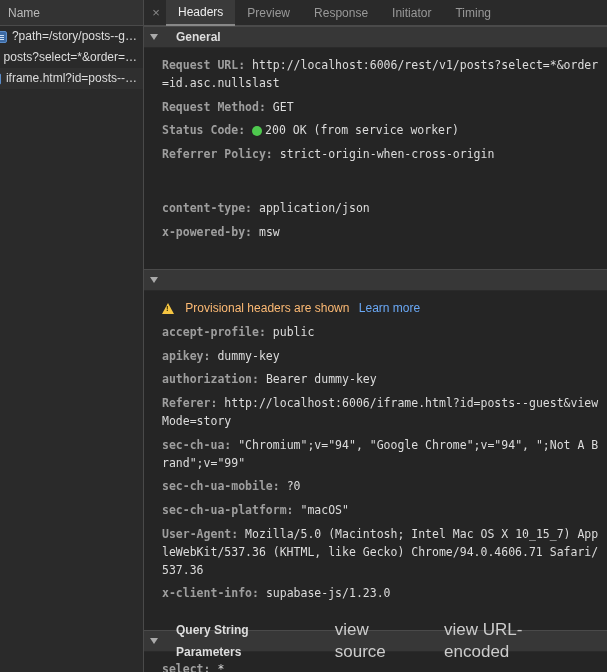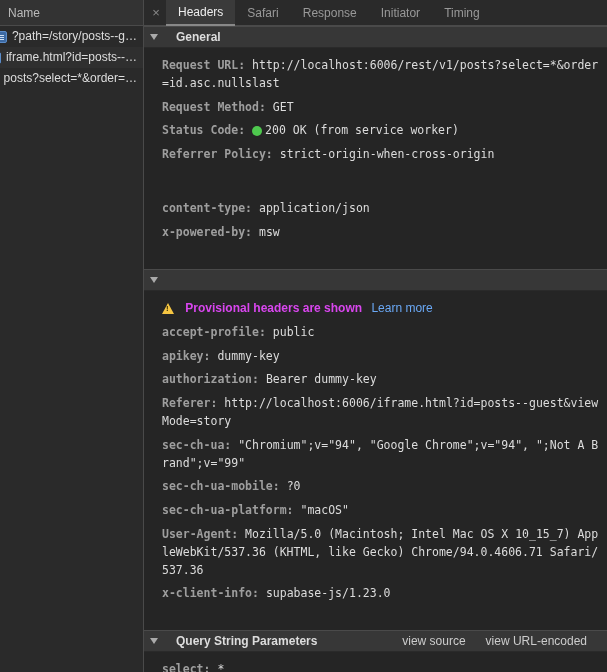--- a/index.html
+++ b/index.html
@@ -167,59 +167,59 @@
   top: 1px;
   font-size: 8px;
   color: #3a2f05;
   font-weight: bold;
 }
 .prov-row {
   padding: 4px 8px 6px 18px;
   font-family: -apple-system, Arial, sans-serif;
   font-size: 12px;
 }
-.prov-row b { color: #d946ef; font-weight: 700; }
+.prov-row b { color: #fdba74; font-weight: 400; }
 .link { color: #6aa8f5; cursor: pointer; margin-left: 6px;}
 .qsp-actions {
   margin-left: auto;
   display: flex;
   gap: 20px;
   font-weight: 400;
   color: #ccc;
-  font-size: 12px;
+  font-size: 17px;
   padding-right: 14px;
 }
 .qsp-actions span { cursor: pointer; }
 </style>
 </head>
 <body>
 
 <div class="sidebar">
   <div class="sidebar-header">Name</div>
   <div class="req-list">
     <div class="req-item">
       <span class="ficon filled"></span>
       <span>?path=/story/posts--g…</span>
     </div>
+    <div class="req-item">
+      <span class="ficon"></span>
+      <span>posts?select=*&amp;order=…</span>
+    </div>
     <div class="req-item alt">
       <span class="ficon filled"></span>
       <span>iframe.html?id=posts--…</span>
-    </div>
-    <div class="req-item">
-      <span class="ficon"></span>
-      <span>posts?select=*&amp;order=…</span>
     </div>
   </div>
 </div>
 
 <div class="main">
   <div class="tabbar">
     <span class="close-x">×</span>
     <span class="tab active">Headers</span>
-    <span class="tab">Safari</span>
+    <span class="tab">Preview</span>
     <span class="tab">Response</span>
     <span class="tab">Initiator</span>
     <span class="tab">Timing</span>
   </div>
 
   <div class="content">
 
     <div class="section-head">
       <span class="tri"></span>
       <span>General</span>

